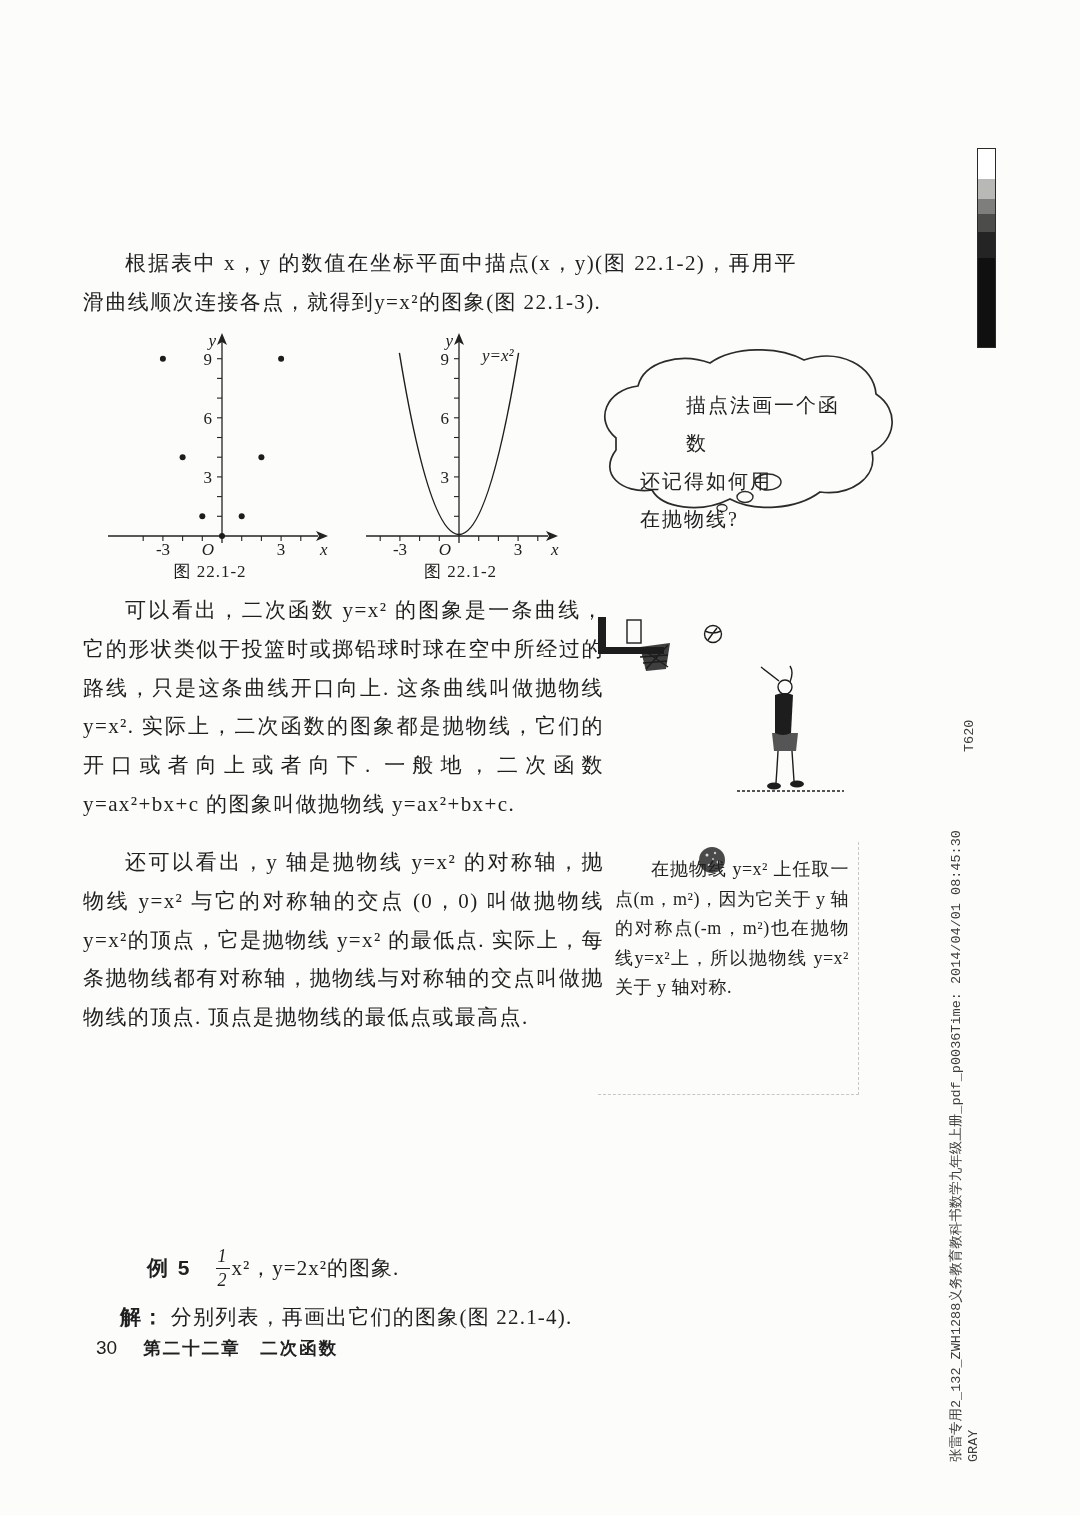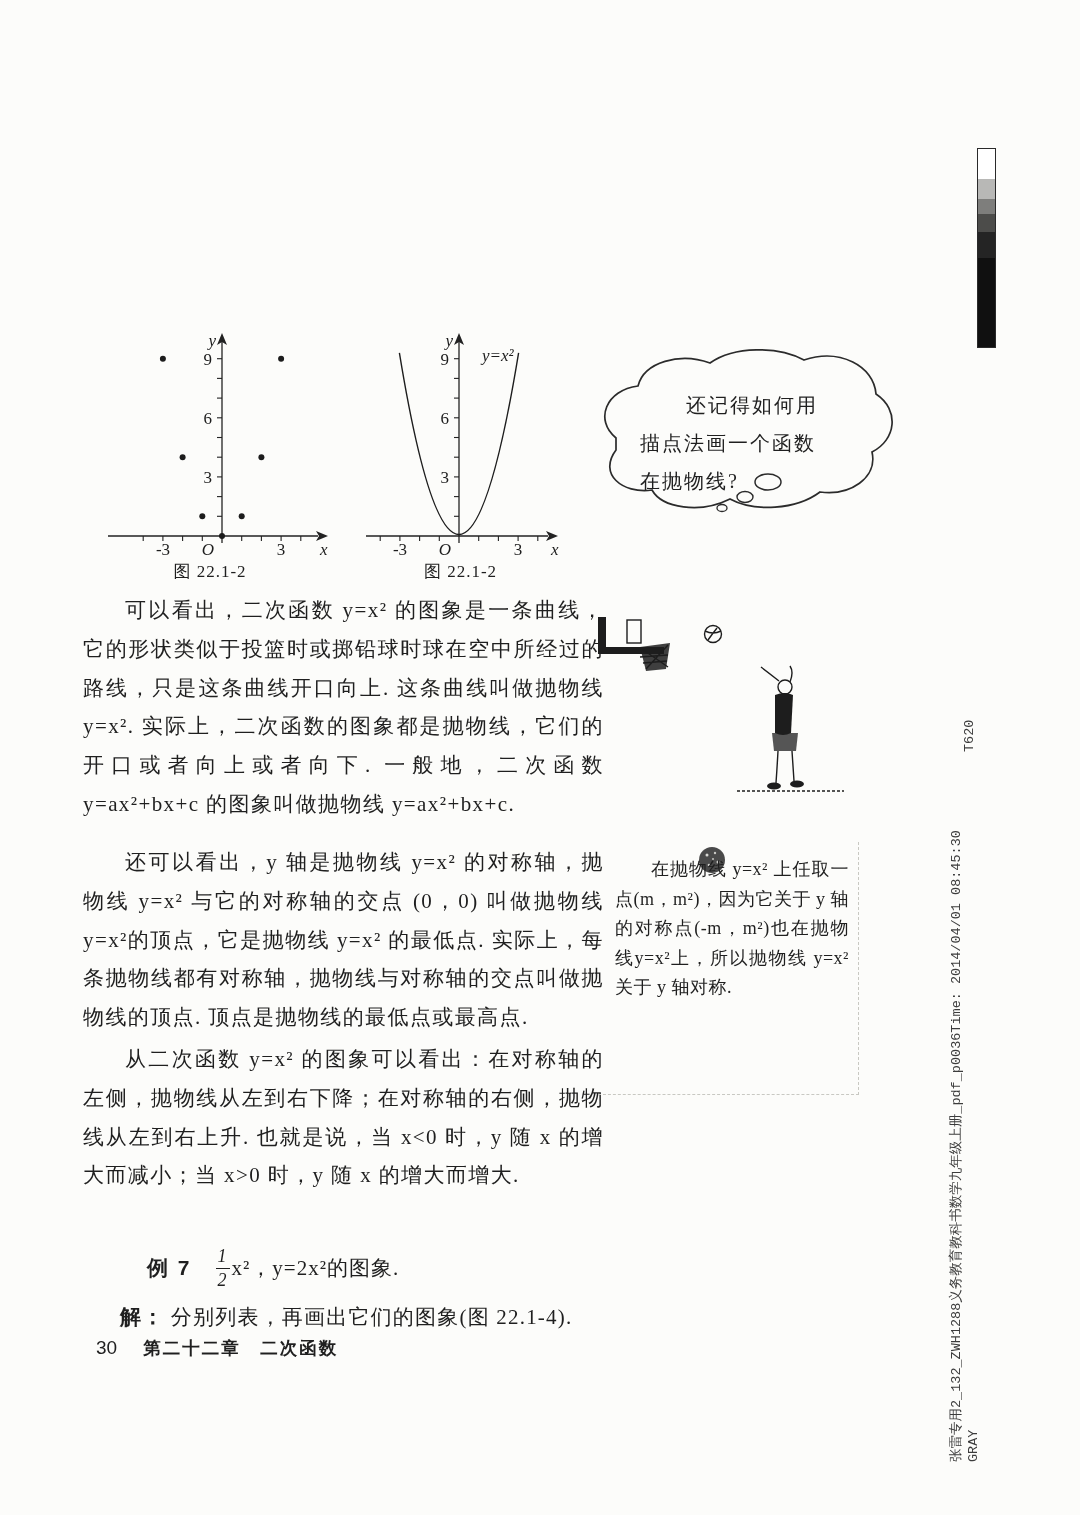--- a/index.html
+++ b/index.html
@@ -96,20 +96,21 @@
   .scan-main { left:948px; top:1462px; }
   .scan-code { left:961px; top:752px; }
 </style>
 </head>
 <body>
 
 <div class="page">
 
   <div class="gray-strip"></div>
 
+  <p class="para intro">根据表中 x，y 的数值在坐标平面中描点(x，y)(图 22.1-2)，再用平滑曲线顺次连接各点，就得到y=x²的图象(图 22.1-3).</p>
 
   <svg class="fig fig-1" width="240" height="228" viewBox="0 0 240 228">
     <line x1="18" y1="205" x2="228" y2="205"></line>
     <path class="arrow" d="M238,205 L226,200 L229,205 L226,210 Z"></path>
     <line x1="132" y1="8" x2="132" y2="212"></line>
     <path class="arrow" d="M132,2 L127,14 L132,11 L137,14 Z"></path>
     <g data-axis="">
         <line x1="127" y1="185.3" x2="132" y2="185.3"></line>
         <line x1="127" y1="165.6" x2="132" y2="165.6"></line>
         <line x1="127" y1="145.9" x2="132" y2="145.9"></line>
@@ -188,29 +189,28 @@
   <div class="bubble">
     <svg width="312" height="172" viewBox="0 0 312 172">
       <path d="M 34,92 C 12,74 24,44 56,40 C 62,16 98,6 128,17 C 152,0 196,0 222,14
                C 258,2 292,20 294,48 C 318,64 314,94 290,106 C 296,132 268,150 238,146
                C 214,164 172,166 148,153 C 118,168 80,162 70,144 C 40,148 16,128 34,104 Z" fill="#fcfcfa" stroke="#2b2b2b" stroke-width="1.7"></path>
       <ellipse cx="186" cy="136" rx="13" ry="8" fill="#fcfcfa" stroke="#2b2b2b" stroke-width="1.5"></ellipse>
       <ellipse cx="163" cy="151" rx="8" ry="5.5" fill="#fcfcfa" stroke="#2b2b2b" stroke-width="1.4"></ellipse>
       <ellipse cx="140" cy="162" rx="5" ry="3.5" fill="#fcfcfa" stroke="#2b2b2b" stroke-width="1.3"></ellipse>
     </svg>
     <div class="bubble-text">
+      <div class="bl">描点法画一个函数</div>
       <div class="bl">还记得如何用</div>
-      <div class="bl">描点法画一个函数</div>
       <div class="bl">在抛物线?</div>
     </div>
   </div>
 
   <p class="para p2">可以看出，二次函数 y=x² 的图象是一条曲线，它的形状类似于投篮时或掷铅球时球在空中所经过的路线，只是这条曲线开口向上. 这条曲线叫做抛物线 y=x². 实际上，二次函数的图象都是抛物线，它们的开口或者向上或者向下. 一般地，二次函数 y=ax²+bx+c 的图象叫做抛物线 y=ax²+bx+c.</p>
   <p class="para p3">还可以看出，y 轴是抛物线 y=x² 的对称轴，抛物线 y=x² 与它的对称轴的交点 (0，0) 叫做抛物线y=x²的顶点，它是抛物线 y=x² 的最低点. 实际上，每条抛物线都有对称轴，抛物线与对称轴的交点叫做抛物线的顶点. 顶点是抛物线的最低点或最高点.</p>
-  <p class="para p4">从二次函数 y=x² 的图象可以看出：在对称轴的左侧，抛物线从左到右下降；在对称轴的右侧，抛物线从左到右上升. 也就是说，当 x&lt;0 时，y 随 x 的增大而减小；当 x&gt;0 时，y 随 x 的增大而增大.</p>
 
   <svg class="hoops" width="275" height="192" viewBox="0 0 275 192">
 
     <path class="solid" d="M16,14 h8 v30 h58 v7 H16 Z"></path>
     <rect x="45" y="17" width="14" height="23" stroke="#1d1d1d" fill="none" stroke-width="2"></rect>
 
     <path class="solid" d="M58,44 L88,40 L84,66 L64,68 Z" opacity="0.85"></path>
     <path d="M60,46 L86,64 M86,42 L64,66 M58,54 L86,52 M61,60 L85,58" stroke="#fcfcfa" stroke-width="1"></path>
 
     <circle cx="131" cy="31" r="8.5" stroke="#1d1d1d" stroke-width="1.5"></circle>
@@ -231,21 +231,21 @@
     <circle cx="15" cy="16" r="13" fill="#4a4a4a"></circle>
     <circle cx="10" cy="11" r="1.5" fill="#d8d8d4"></circle>
       <circle cx="18" cy="9" r="1.2" fill="#c9c9c5"></circle>
     <circle cx="21" cy="18" r="1.5" fill="#d0d0cc"></circle>
       <circle cx="12" cy="21" r="1.3" fill="#cfcfcb"></circle>
     <circle cx="16" cy="15" r="1.1" fill="#bdbdb9"></circle>
   </svg>
   <div class="note-text">在抛物线 y=x² 上任取一点(m，m²)，因为它关于 y 轴的对称点(-m，m²)也在抛物线y=x²上，所以抛物线 y=x² 关于 y 轴对称.</div>
 
   <div class="example-row">
-    <span class="ex-label">例 7</span>
+    <span class="ex-label">例 5</span>
     <span class="frac">
       <span>1</span>
       <span class="bar"></span>
       <span>2</span>
     </span>
     <span>x²，y=2x²的图象.</span>
   </div>
   <div class="solution-row">
     <span class="sol-label">解：</span>
     <span>分别列表，再画出它们的图象(图 22.1-4).</span>

